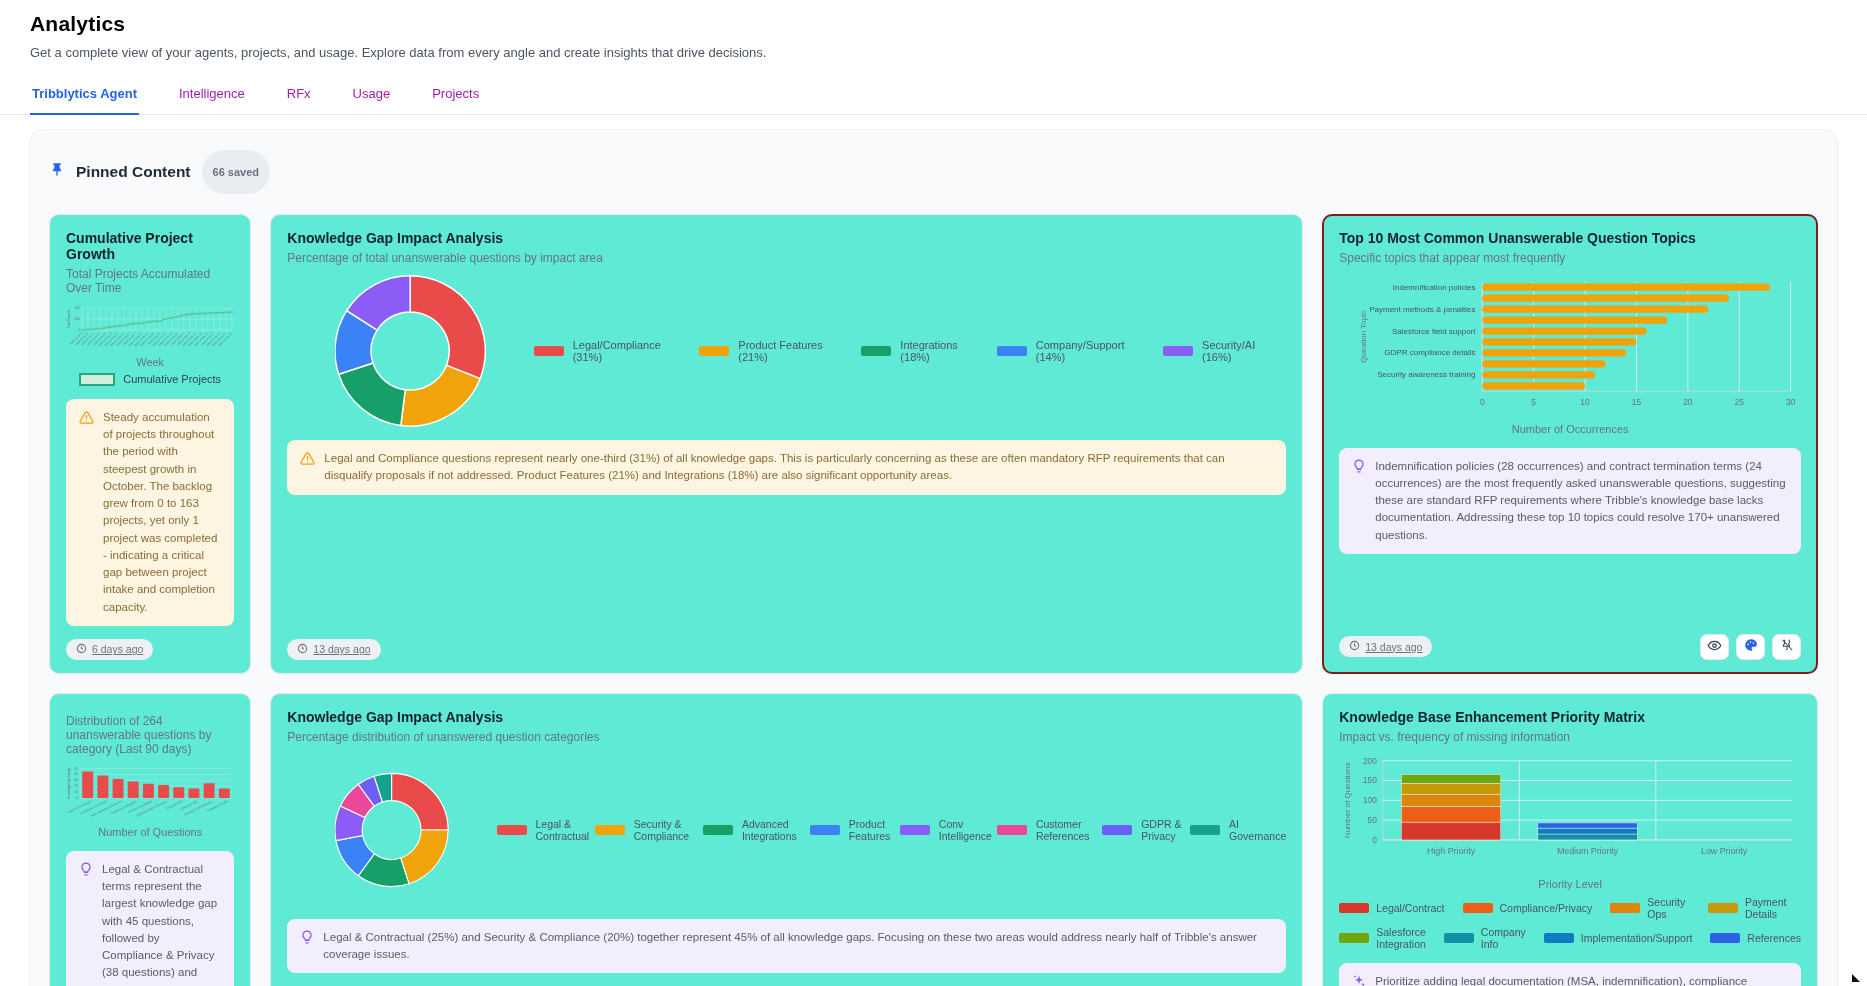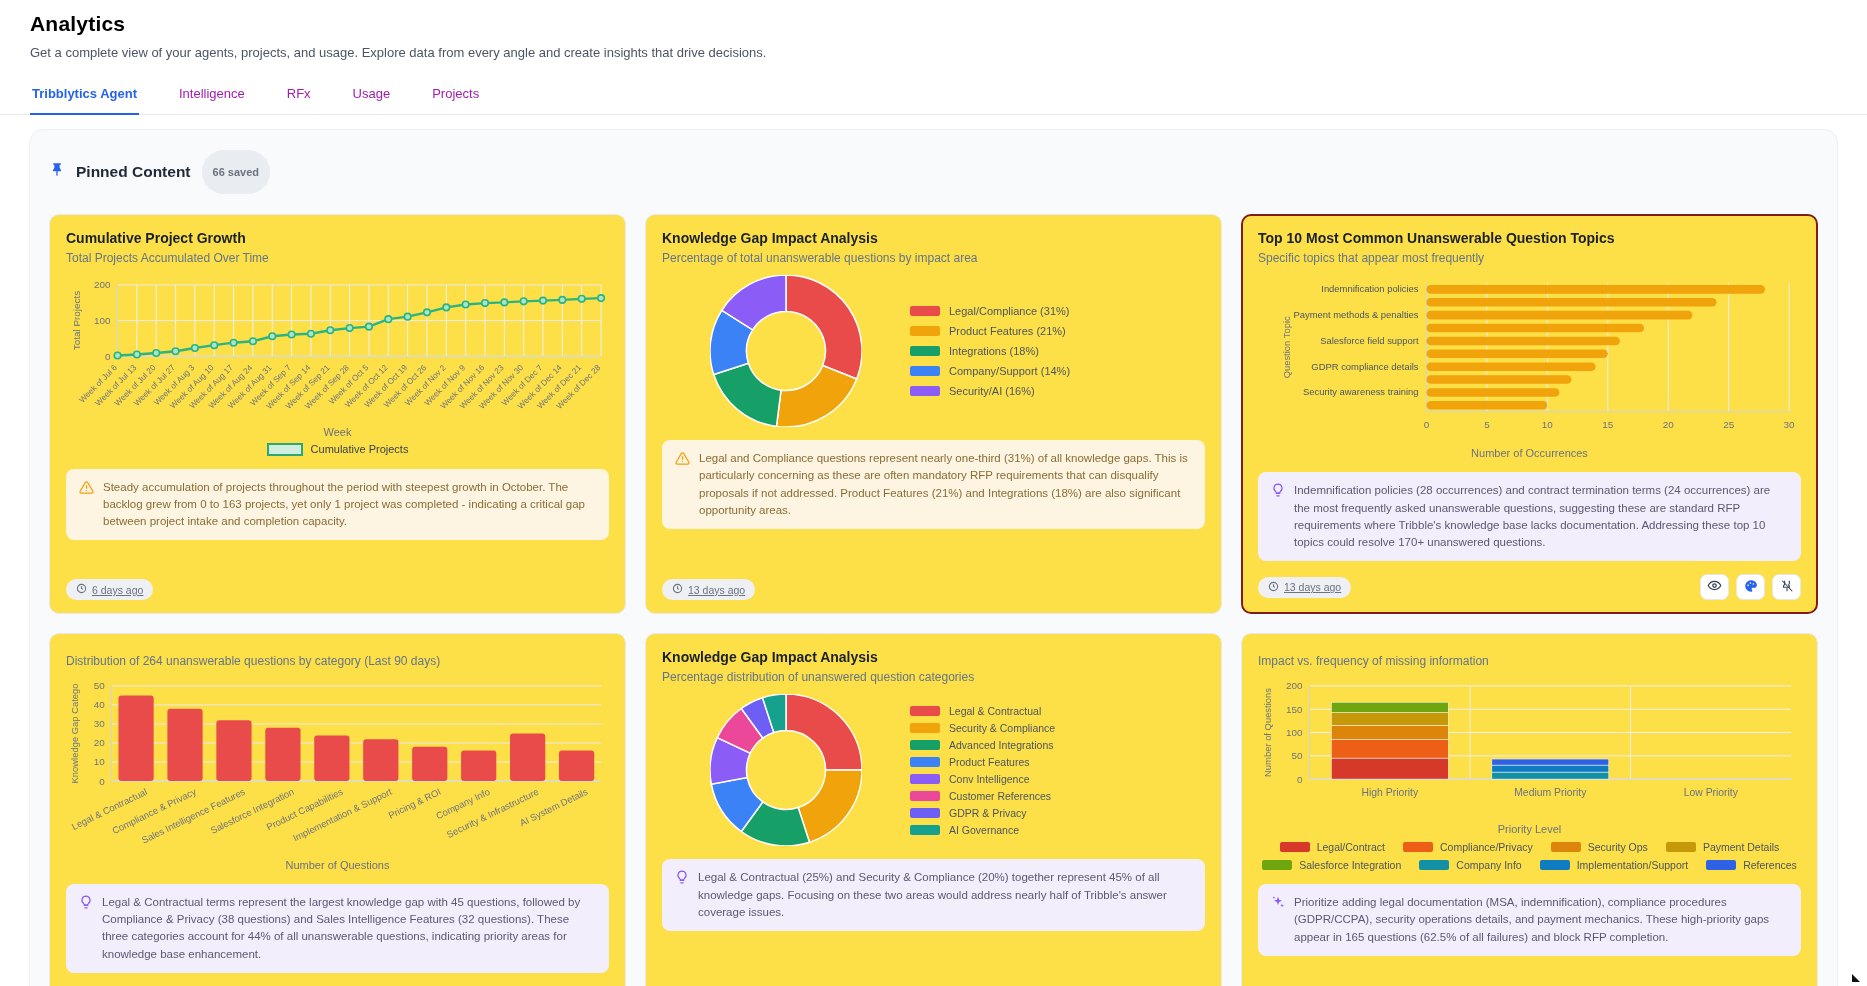--- a/index.html
+++ b/index.html
@@ -17,33 +17,33 @@
   .tabs { display:flex; gap:38px; margin-top:24px; padding:0 30px; border-bottom:1px solid #e5e7eb; }
   .tab { font-size:13px; color:#a21caf; padding:2px 2px 12px 2px; cursor:pointer; }
   .tab.active { color:#2563eb; font-weight:700; border-bottom:2px solid #2563eb; margin-bottom:-1px; }
 
   .panel { margin:14px 29px 0 29px; background:#f8fafc; border:1px solid #edf0f4; border-radius:14px; padding:20px 19px 14px 19px; }
   .panel-header { display:flex; align-items:center; gap:11px; }
   .panel-title { font-size:15.5px; font-weight:700; color:#1f2937; }
   .badge { background:#e9ecf0; border-radius:999px; padding:16px 11px; font-size:11px; color:#6b7280; font-weight:600; }
 
   .grid { display:grid; grid-template-columns:repeat(3,1fr); gap:19px; margin-top:20px; }
-  .card { background:#fde047; border:1px solid #e7e9ee; border-radius:10px; padding:15px 16px 13px 16px; display:flex; flex-direction:column; }
+  .card { background:#5eead4; border:1px solid #e7e9ee; border-radius:10px; padding:15px 16px 13px 16px; display:flex; flex-direction:column; }
   .card.selected { border:2px solid #7f1d1d; padding:14px 15px 12px 15px; }
   .card-title { font-size:14px; font-weight:700; color:#1a202c; }
   .card-subtitle { font-size:12px; color:#64748b; margin-top:5px; }
 
   .chart-wrap { margin-top:10px; }
   svg text { font-family:"Liberation Sans", sans-serif; }
   .axis-caption { text-align:center; font-size:11px; color:#6b7280; margin-top:2px; }
   .legend-row { display:flex; justify-content:center; align-items:center; gap:8px; margin-top:5px; font-size:11px; color:#374151; flex-wrap:wrap; }
   .line-swatch { width:36px; height:13px; background:#cfeede; border:2px solid #2aa877; display:inline-block; }
   .donut-flex { display:flex; align-items:center; }
   .donut-flex svg { margin-left:48px; }
-  .donut-legend { margin-left:48px; display:flex; flex-direction:column; }
+  .donut-legend { margin-left:48px; display:flex; }
   .lg-item { display:flex; align-items:center; gap:9px; color:#4b5563; }
   .sw { width:30px; height:10px; border-radius:2px; flex:0 0 auto; }
   .stack-legend { display:flex; justify-content:center; gap:18px; margin-top:6px; font-size:10.5px; color:#4b5563; }
   .stack-legend .lg-item { gap:7px; }
 
   .note { display:flex; align-items:flex-start; gap:9px; border-radius:8px; padding:10px 13px; font-size:11.5px; line-height:1.5; margin-top:13px; }
   .note--warning { background:#fdf4e2; color:#8a6d35; }
   .note--insight { background:#f2eefb; color:#5e5773; }
   .note-icon { flex:0 0 auto; margin-top:1px; }
 
@@ -450,20 +450,21 @@
           <span><svg width="11" height="11" viewBox="0 0 24 24" fill="none" stroke="#6b7280" stroke-width="2.4">
                 <circle cx="12" cy="12" r="9"></circle>
                 <path d="M12 7v5l3 2"></path>
               </svg></span>
           <span>13 days ago</span>
         </span>
       </div>
     </div>
 
     <div class="card">
+      <div class="card-title">Knowledge Base Enhancement Priority Matrix</div>
       <div class="card-subtitle">Impact vs. frequency of missing information</div>
       <div class="chart-wrap" id="chart-5"><svg viewBox="0 0 548 140" width="100%">
             <line x1="52" x2="538" y1="102" y2="102" stroke="#edf0f3"></line>
             <text x="45" y="105.5" text-anchor="end" font-size="10" fill="#6b7280">0</text>
             <line x1="52" x2="538" y1="78.5" y2="78.5" stroke="#edf0f3"></line>
             <text x="45" y="82" text-anchor="end" font-size="10" fill="#6b7280">50</text>
             <line x1="52" x2="538" y1="55" y2="55" stroke="#edf0f3"></line>
             <text x="45" y="58.5" text-anchor="end" font-size="10" fill="#6b7280">100</text>
             <line x1="52" x2="538" y1="31.5" y2="31.5" stroke="#edf0f3"></line>
             <text x="45" y="35" text-anchor="end" font-size="10" fill="#6b7280">150</text>

